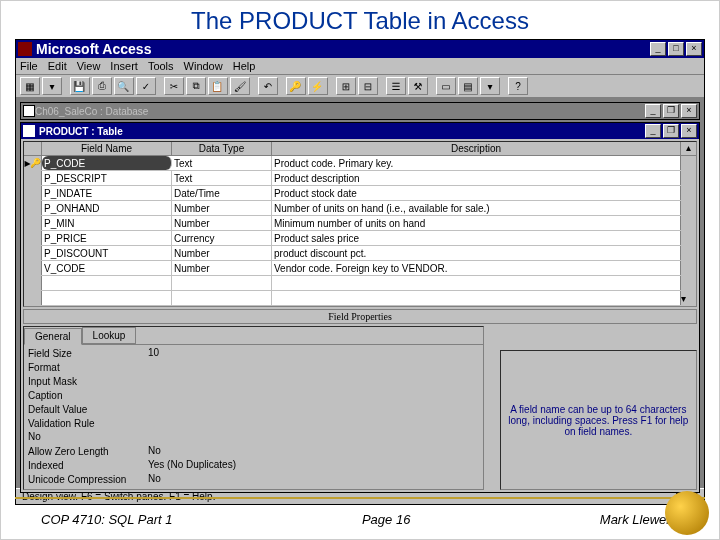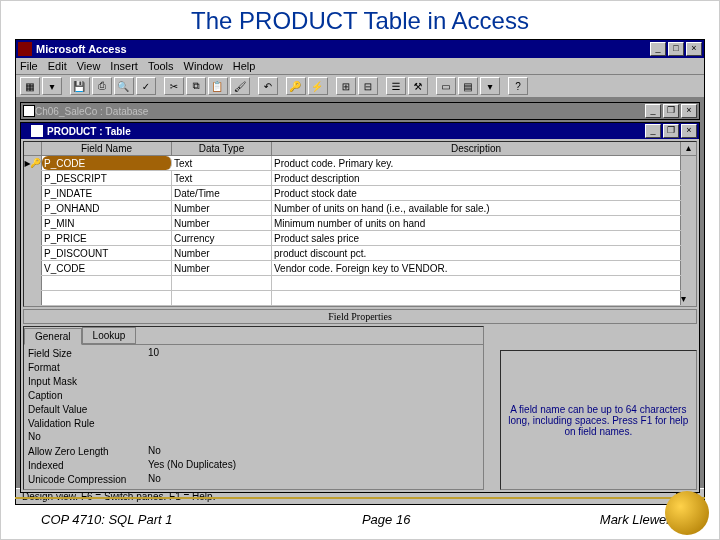--- a/index.html
+++ b/index.html
@@ -3,21 +3,21 @@
 <meta charset="utf-8">
 <style>
   * { box-sizing: border-box; margin: 0; padding: 0; }
   body { width: 720px; height: 540px; font-family: "Tahoma", sans-serif; font-size: 10px; background: #fff; overflow: hidden; }
   .slide { width: 720px; height: 540px; position: relative; border: 1px solid #ccc; }
   .slide-title { font-family: Arial, sans-serif; font-size: 24px; color: #003399; text-align: center; padding: 6px 0 4px; }
   .access-app { margin: 0 14px; border: 1px solid #000; background: #c0c0c0; }
   .titlebar { background: #000080; color: #fff; display: flex; align-items: center; justify-content: space-between; padding: 1px 2px; height: 18px; }
   .titlebar .left { display: flex; align-items: center; gap: 4px; }
   .titlebar .appicon { width: 14px; height: 14px; background: #800000; display: inline-block; }
-  .titlebar .title-text { font-weight: bold; font-size: 11px; }
+  .titlebar .title-text { font-weight: bold; font-size: 14px; }
   .win-controls { display: flex; gap: 2px; }
   .win-btn { width: 16px; height: 14px; background: #c0c0c0; border: 1px solid #fff; border-right-color:#404040; border-bottom-color:#404040; font-size: 9px; text-align: center; line-height: 11px; color:#000; cursor: default; }
   .menubar { background: #c0c0c0; display: flex; padding: 2px 4px; gap: 10px; border-bottom: 1px solid #808080; }
   .menubar span { font-size: 11px; }
   .toolbar { background: #c0c0c0; display: flex; gap: 2px; padding: 2px 4px; border-bottom: 1px solid #808080; align-items: center; }
   .tbtn { width: 20px; height: 18px; background: #c0c0c0; border: 1px solid #fff; border-right-color:#808080; border-bottom-color:#808080; display:flex; align-items:center; justify-content:center; font-size:10px; }
   .tsep { width: 4px; }
   .mdi-area { background: #808080; padding: 4px; height: 390px; position: relative; }
   .db-window { border: 1px solid #000; background: #c0c0c0; }
   .db-titlebar { background: #808080; color: #c0c0c0; display: flex; justify-content: space-between; align-items:center; padding: 1px 2px; height: 16px; }
@@ -32,21 +32,21 @@
   .col-fieldname { width: 130px; border-right:1px solid #808080; text-align:center; padding:1px 0; }
   .col-datatype { width: 100px; border-right:1px solid #808080; text-align:center; padding:1px 0; }
   .col-description { flex:1; text-align:center; padding:1px 0; }
   .col-scroll-top { width:16px; background:#c0c0c0; border-left:1px solid #808080; text-align:center; }
   .design-row { display:flex; border-bottom:1px solid #c0c0c0; height:15px; line-height:15px; }
   .cell-selector { width:18px; background:#c0c0c0; border-right:1px solid #808080; text-align:center; font-size:9px; }
   .cell-fieldname { width:130px; border-right:1px solid #c0c0c0; padding-left:2px; }
   .cell-datatype { width:100px; border-right:1px solid #c0c0c0; padding-left:2px; }
   .cell-description { flex:1; padding-left:2px; }
   .cell-scroll { width:16px; background:#c0c0c0; border-left:1px solid #808080; }
-  .design-row.selected .cell-fieldname { background:#a16207; color:#fff;border-radius:6px; }
+  .design-row.selected .cell-fieldname { background:#404040; color:#fff;border-radius:6px; }
   .field-props-header { background:#c0c0c0; text-align:center; border:1px solid #808080; margin:2px; padding:1px 0;font-family:Liberation Serif, serif; }
   .field-props { display:flex; margin:2px; gap:16px; }
   .props-left { flex: 3; background:#c0c0c0; border:1px inset #808080; }
   .props-right { flex: 1.2; background:#c0c0c0; border:1px inset #808080; padding:6px; display:flex; align-items:center; justify-content:center; text-align:center; color:#000080;margin-top:24px; }
   .props-tabs { display:flex; }
   .tab { padding:2px 10px; border:1px solid #808080; background:#c0c0c0; font-size:10px; }
   .tab.active { border-bottom-color:#c0c0c0; background:#c0c0c0; position:relative; top:1px; }
   .props-body { border-top:1px solid #808080; padding:2px; background:#c0c0c0; }
   .prop-row { display:flex; height:14px; line-height:14px; }
   .prop-label { width:120px; padding-left:2px; }
@@ -133,21 +133,21 @@
           <div class="win-controls">
             <div class="win-btn">_</div>
             <div class="win-btn">❐</div>
             <div class="win-btn">×</div>
           </div>
         </div>
       </div>
 
       <div class="table-window">
         <div class="table-titlebar">
-          <div class="left" style="display:flex;gap:4px;align-items:flex-end;margin-left:8px;">
+          <div class="left" style="display:flex;gap:4px;align-items:flex-end;">
             <span class="tbl-icon"></span>
             <span style="font-weight:bold;">PRODUCT : Table</span>
           </div>
           <div class="win-controls">
             <div class="win-btn">_</div>
             <div class="win-btn">❐</div>
             <div class="win-btn">×</div>
           </div>
         </div>
 

